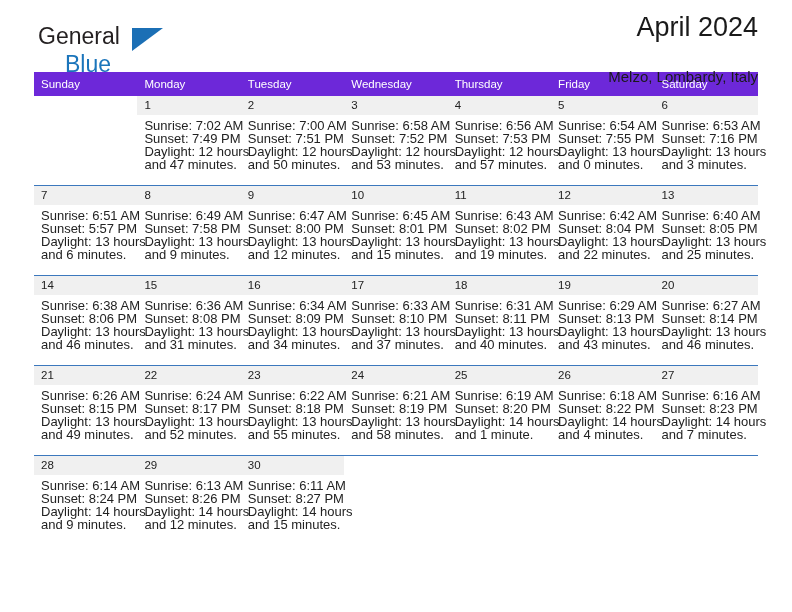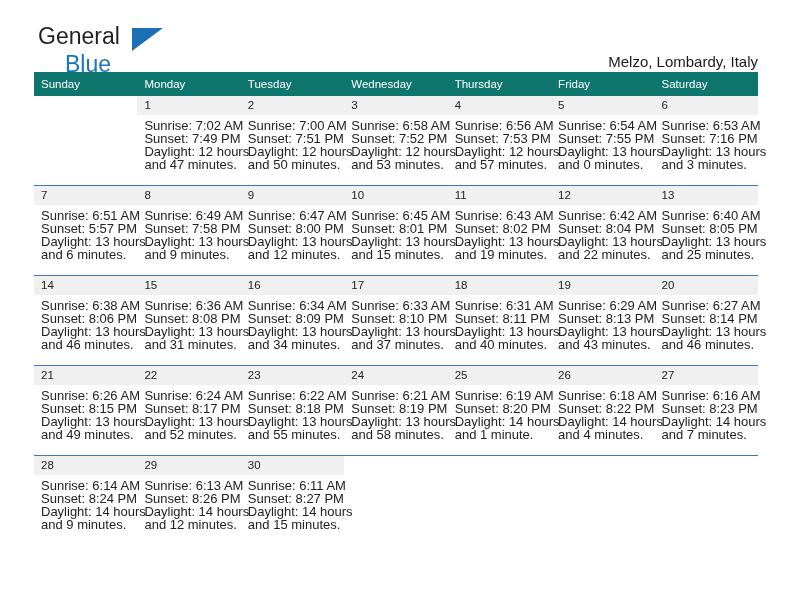--- a/index.html
+++ b/index.html
@@ -80,21 +80,21 @@
     font-weight: normal;
   }
 
   
   .calendar {
     width: 724px;
     border-collapse: collapse;
     table-layout: fixed;
   }
   .calendar thead th {
-    background: #0f766e;
+    background: #6d28d9;
     color: #ffffff;
     font-size: 11.5px;
     font-weight: normal;
     text-align: left;
     padding: 6px 0 6px 7px;
     height: 12px;
     border: none;
   }
   .calendar td {
     vertical-align: top;
@@ -140,20 +140,21 @@
 
   <div class="header">
 
     <div class="brand">
       <span class="brand-general">General</span>
       <span class="brand-triangle"></span>
       <span class="brand-blue">Blue</span>
     </div>
 
     <div class="title-block">
+      <h1 class="cal-title">April 2024</h1>
       <div class="cal-subtitle">Melzo, Lombardy, Italy</div>
     </div>
 
   </div>
 
   <table class="calendar">
     <thead>
       <tr>
         <th>Sunday</th>
         <th>Monday</th>

